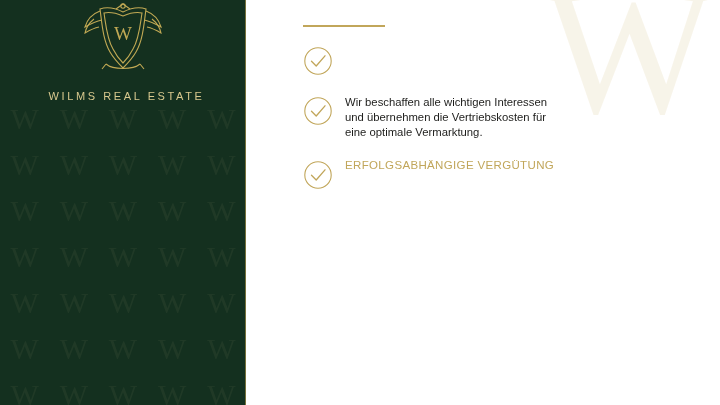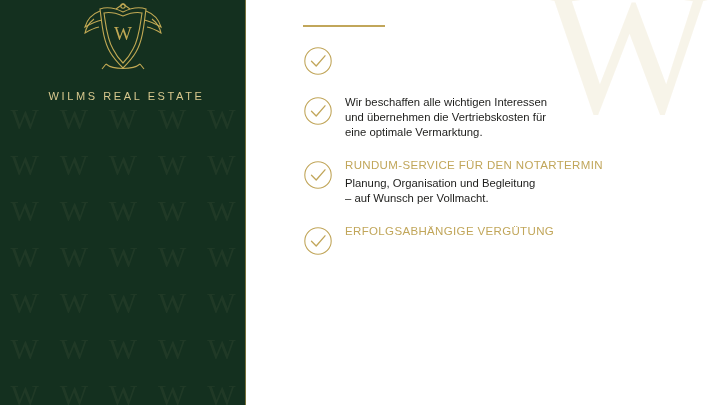--- a/index.html
+++ b/index.html
@@ -264,33 +264,20 @@
           </div>
         </div>
         <div class="item">
           <div class="check-wrap">
             <svg class="check-circle" width="30" height="30" viewBox="0 0 30 30" aria-hidden="true">
               <circle cx="15" cy="15" r="13.2" fill="none" stroke="#c1a65a" stroke-width="1.1"></circle>
               <path d="M8.5 15.3 L13.2 20 L22 9.8" fill="none" stroke="#c1a65a" stroke-width="1.3" stroke-linecap="round" stroke-linejoin="round"></path>
             </svg>
           </div>
           <div class="item-text">
-            <p class="item-title">RUNDUM-SERVICE FÜR DEN NOTARTERMIN</p>
-            <p class="item-body">Planung, Organisation und Begleitung
-– auf Wunsch per Vollmacht.</p>
-          </div>
-        </div>
-        <div class="item">
-          <div class="check-wrap">
-            <svg class="check-circle" width="30" height="30" viewBox="0 0 30 30" aria-hidden="true">
-              <circle cx="15" cy="15" r="13.2" fill="none" stroke="#c1a65a" stroke-width="1.1"></circle>
-              <path d="M8.5 15.3 L13.2 20 L22 9.8" fill="none" stroke="#c1a65a" stroke-width="1.3" stroke-linecap="round" stroke-linejoin="round"></path>
-            </svg>
-          </div>
-          <div class="item-text">
             <p class="item-title">ERFOLGSABHÄNGIGE VERGÜTUNG</p>
             <p class="item-body"></p>
           </div>
         </div>
       </div>
   </div>
 
 </div>
 
 </body></html>

